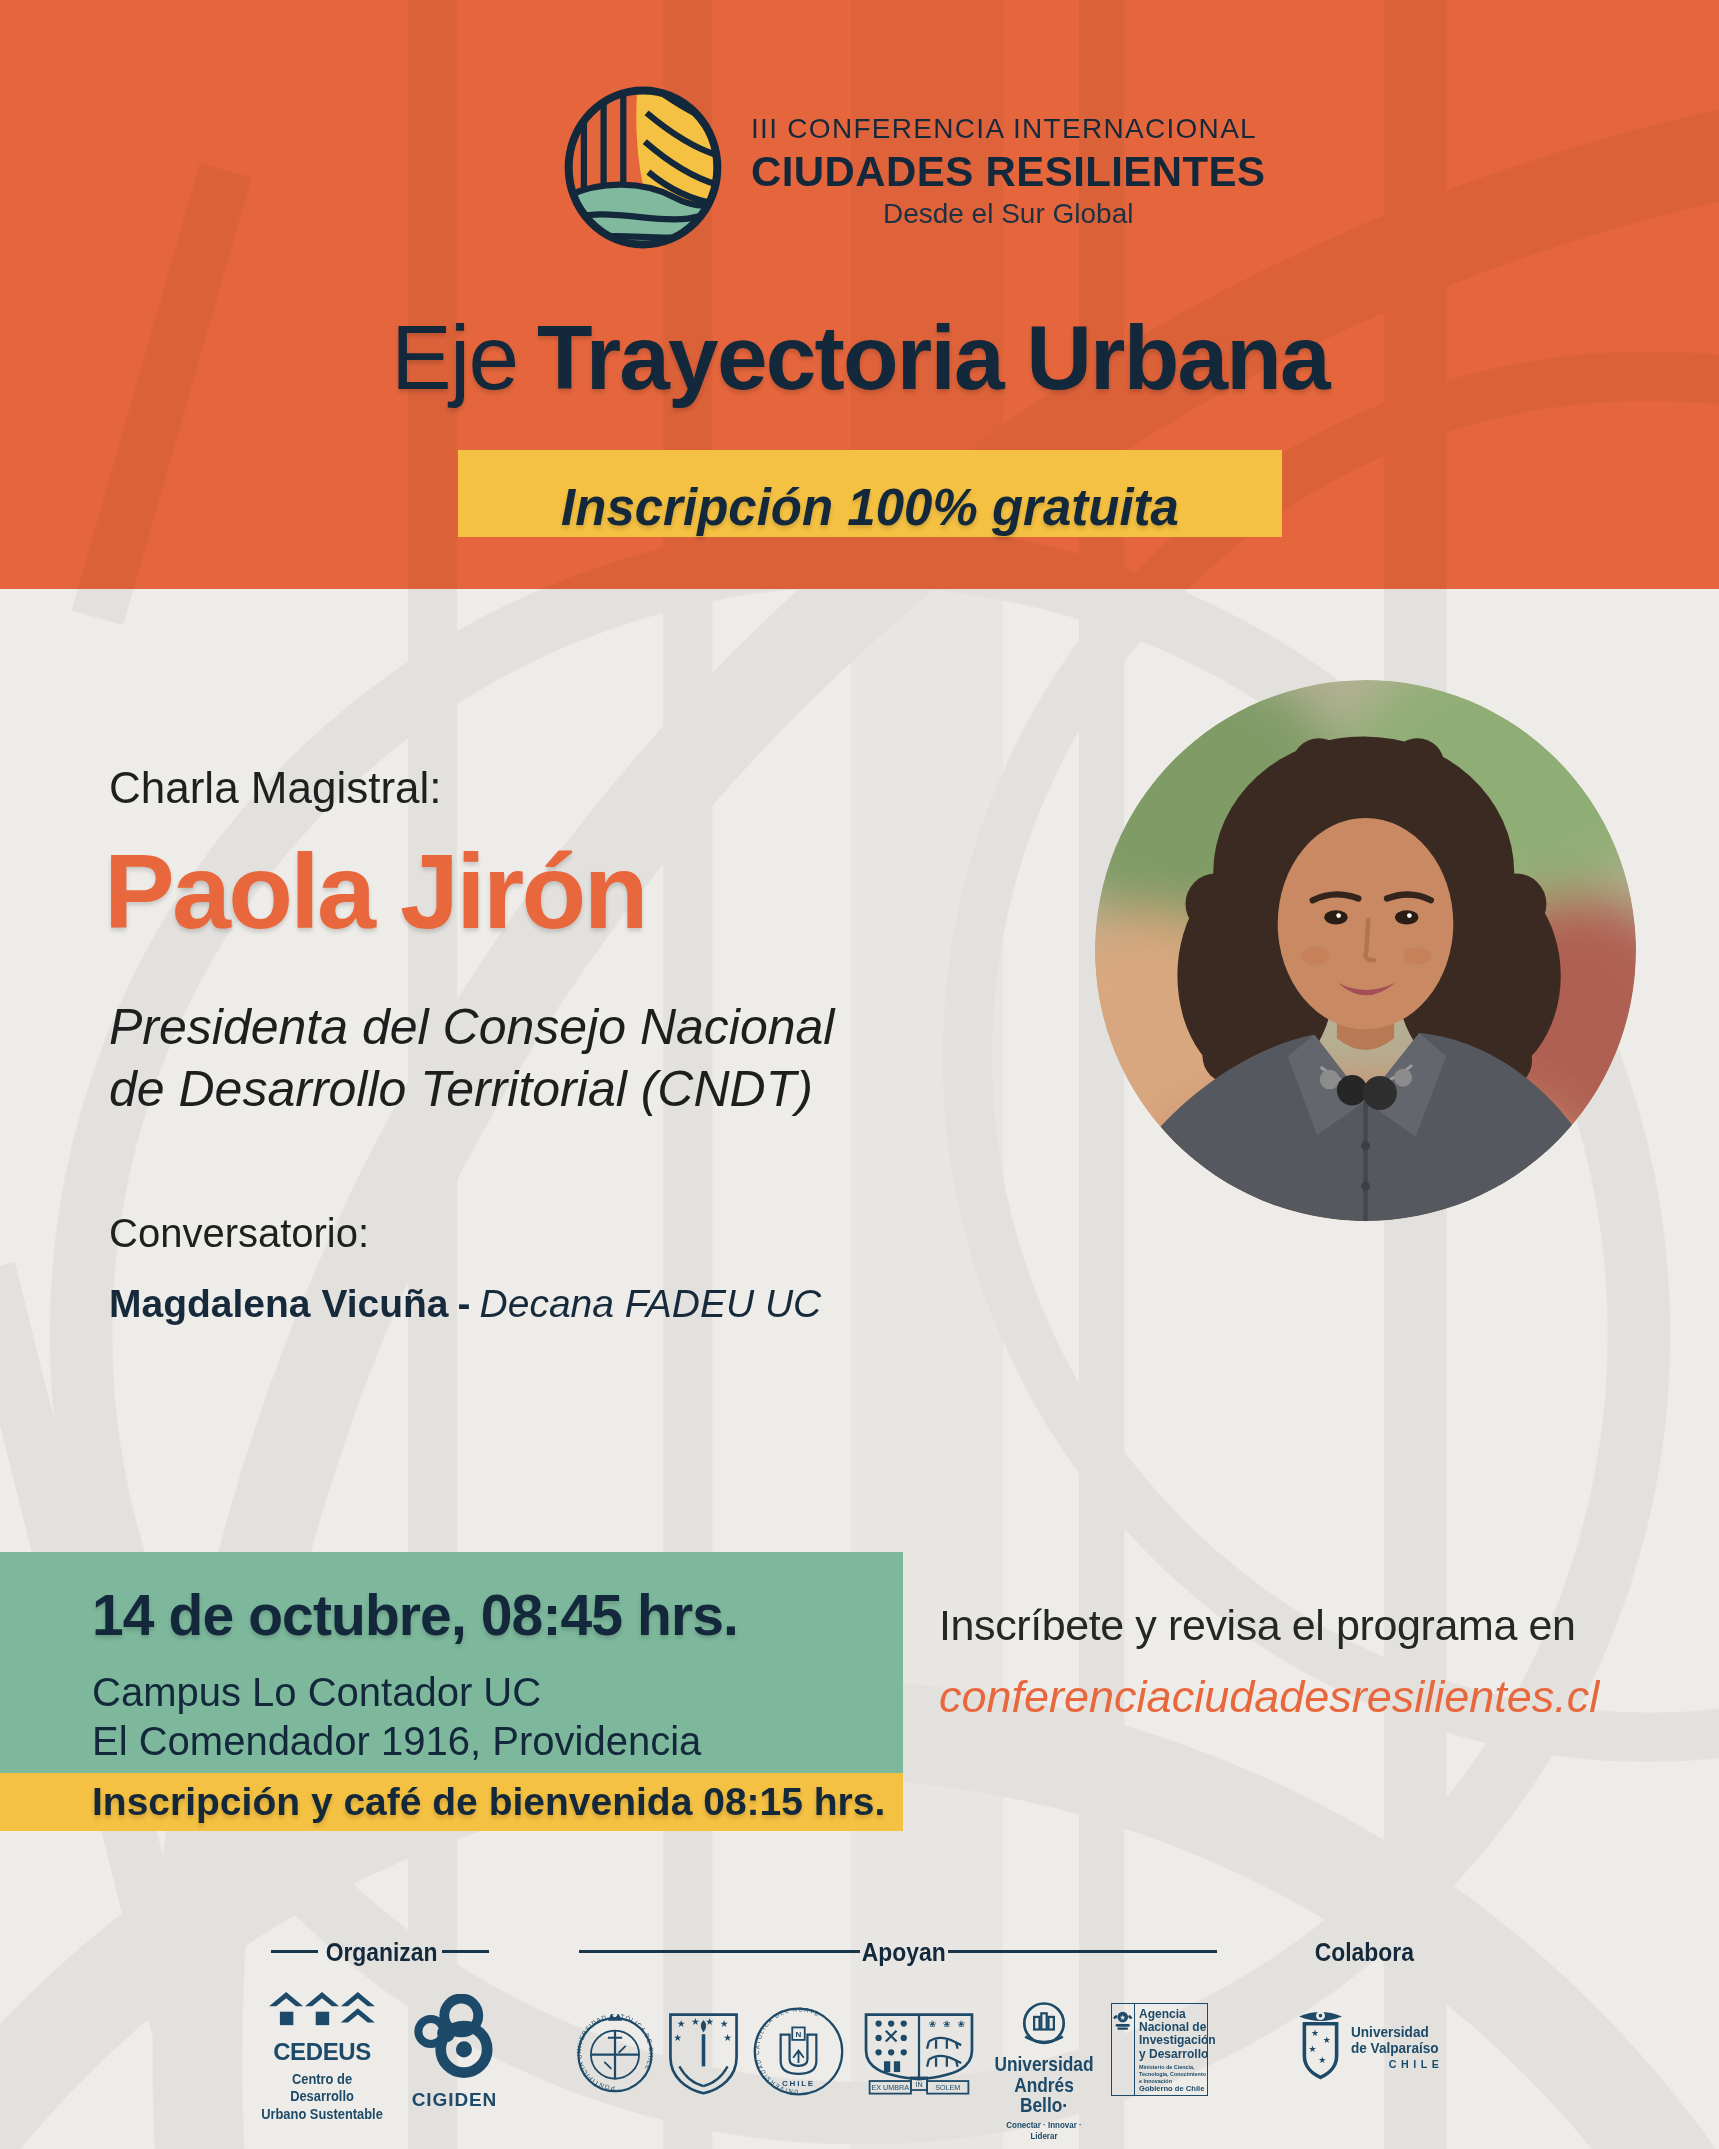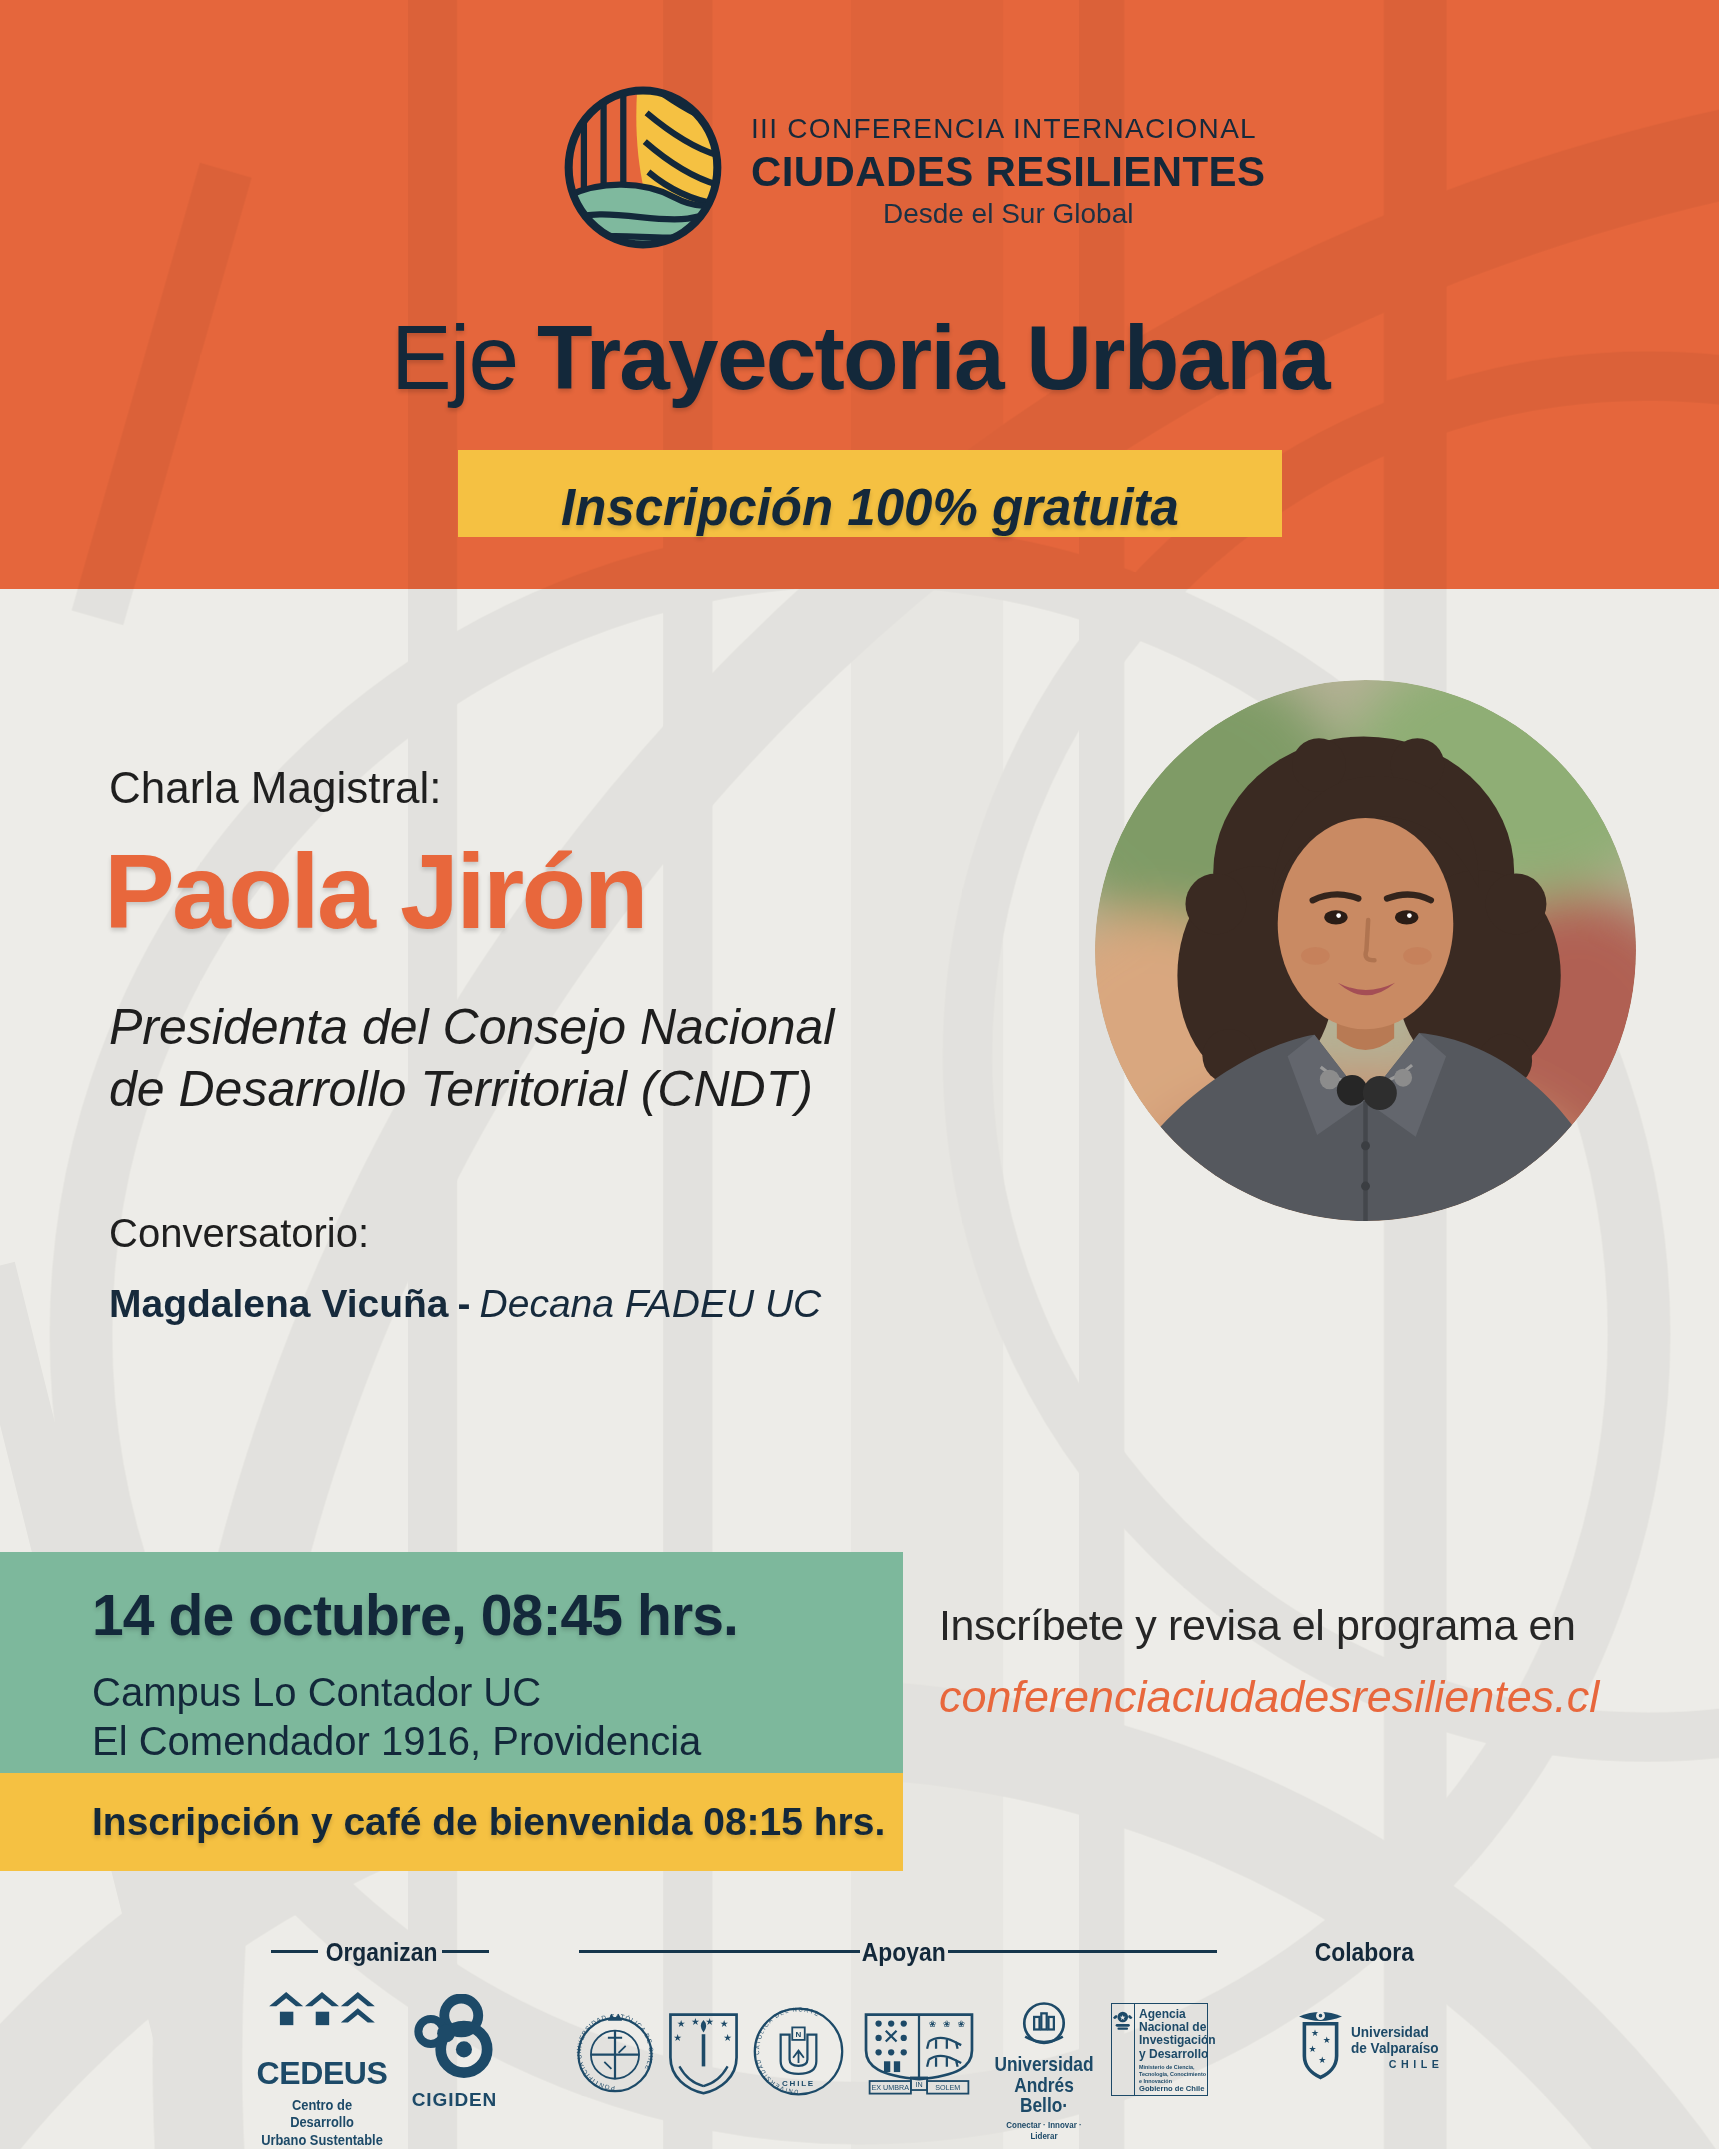--- a/index.html
+++ b/index.html
@@ -42,36 +42,36 @@
   .panel-name{font-weight:700;}
   .panel-dash{font-weight:700;margin:0 9px;}
   .panel-role{font-style:italic;}
 
   #speaker-photo{left:1095px;top:680px;width:541px;height:541px;border-radius:50%;overflow:hidden;}
 
   
   #event-box{left:0;top:1552px;width:903px;height:221px;background:#7DB89C;}
   #event-date{left:92px;top:1582px;font-size:57px;font-weight:800;letter-spacing:-0.9px;color:#13283A;}
   #event-venue{left:92px;top:1668px;font-size:40px;line-height:1.22;color:#13283A;}
-  #event-note{left:0;top:1773px;width:903px;height:98px;background:#F5C142;
+  #event-note{left:0;top:1773px;width:903px;height:58px;background:#F5C142;
     display:flex;align-items:center;padding-left:92px;box-sizing:border-box;}
   #event-note span{font-size:39px;font-weight:700;color:#13283A;}
   #cta-line{left:939px;top:1601px;font-size:43px;letter-spacing:-0.4px;color:#262626;}
   #cta-url{left:939px;top:1671px;font-size:45px;font-style:italic;color:#E8673C;}
 
   
   .f-label{top:1937px;width:233px;margin-left:-116px;text-align:center;}
   .f-label span{display:inline-block;font-size:26px;font-weight:700;color:#13283A;transform:scaleX(.88);}
   .dash{top:1950px;height:2.7px;background:#16364C;}
   #dash-1{left:271px;width:47px;}
   #dash-2{left:442px;width:47px;}
   #dash-3{left:579px;width:281px;}
   #dash-4{left:948px;width:269px;}
   #cedeus{left:255px;top:1992px;width:134px;text-align:center;}
-  #cedeus .acr{font-size:32px;font-weight:800;letter-spacing:-0.4px;margin-top:17px;color:#1D4A68;}
+  #cedeus .acr{font-size:24px;font-weight:800;letter-spacing:-0.4px;margin-top:0;color:#1D4A68;}
   #cedeus .sub{font-size:14px;font-weight:700;line-height:1.25;margin-top:4.5px;color:#1D4A68;transform:scaleX(.92);}
   #cigiden{left:405px;top:1994px;width:99px;text-align:center;}
   #cigiden .acr{font-size:19px;font-weight:800;letter-spacing:0.9px;margin-top:8px;color:#1D4A68;}
 
   #puc-seal{left:574px;top:2010px;}
   #udec-seal{left:665px;top:2011px;}
   #ucn-seal{left:751px;top:2006px;}
   #usm-seal{left:857px;top:2011px;}
 
   #unab{left:985px;top:1999px;width:118px;text-align:center;}

